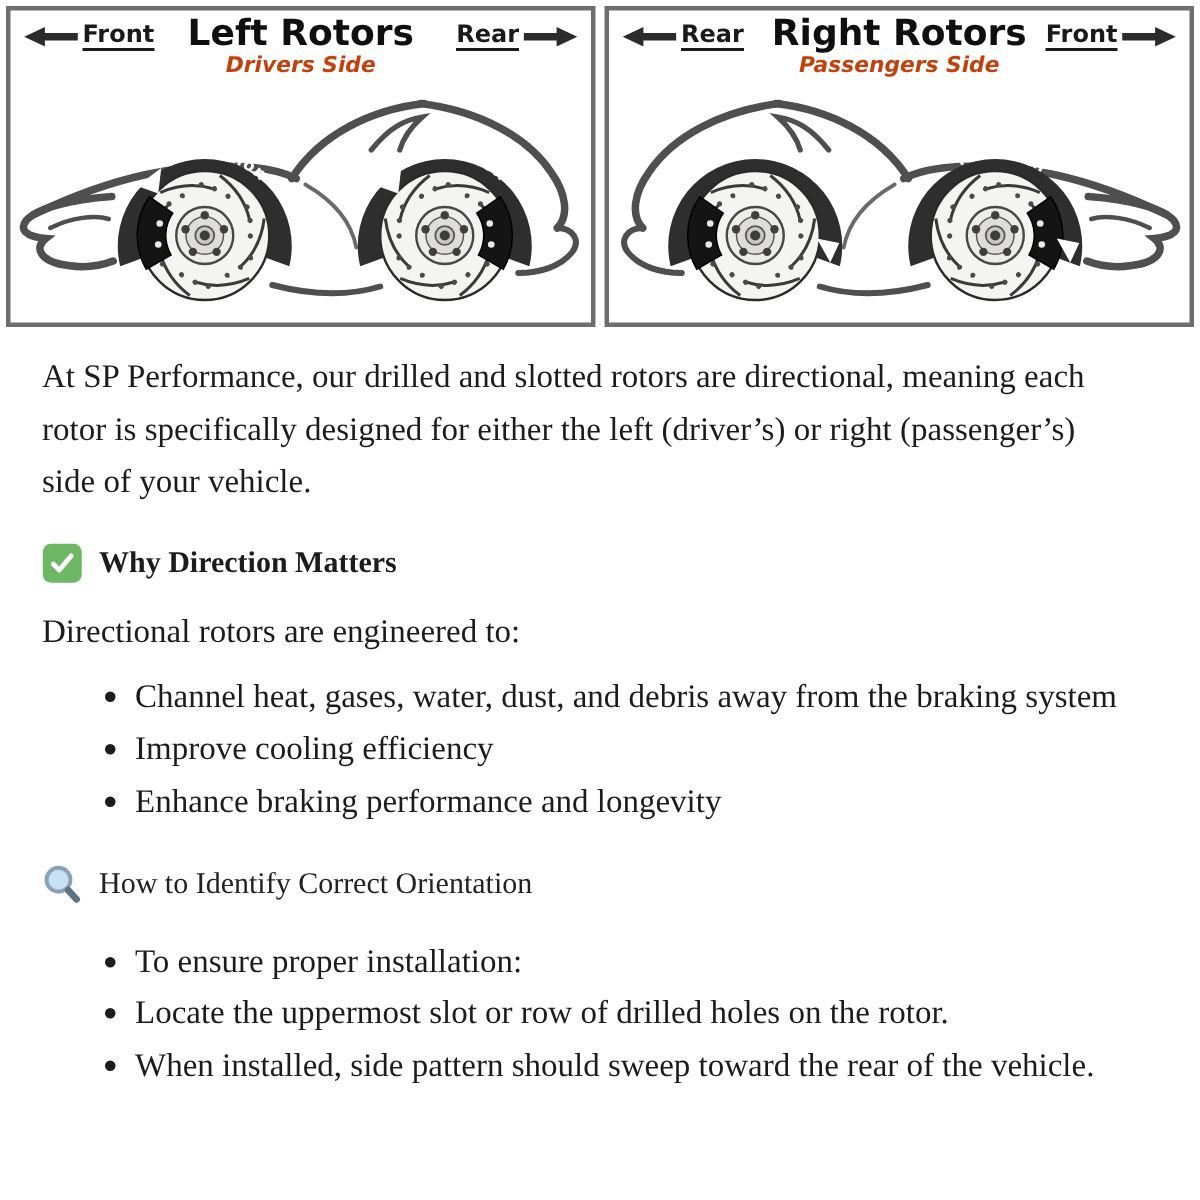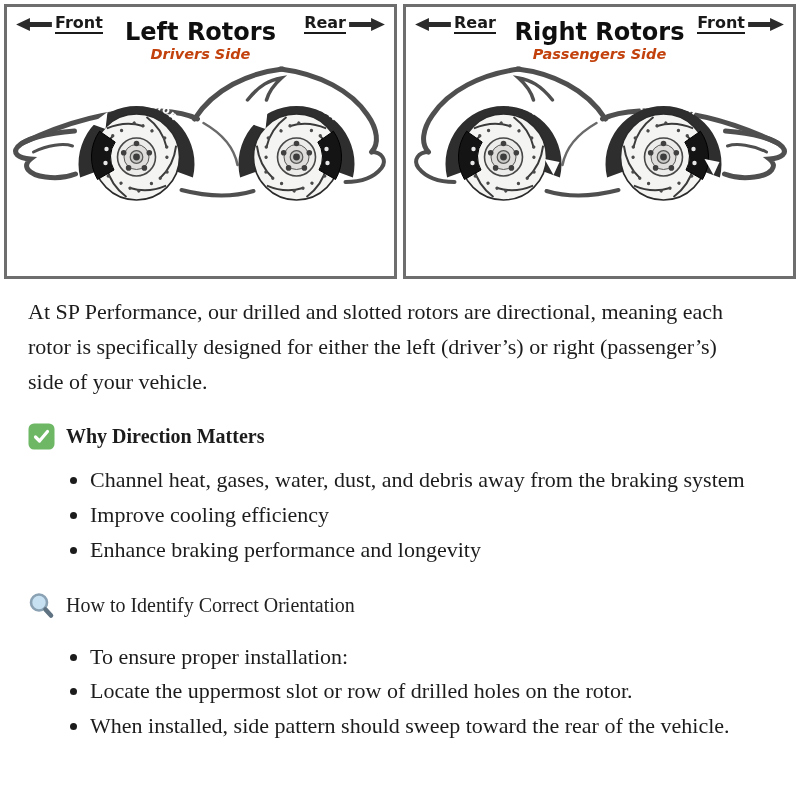--- a/index.html
+++ b/index.html
@@ -1,29 +1,29 @@
 <!DOCTYPE html>
 <html><head>
 <meta charset="utf-8">
 <style>
   html,body{margin:0;padding:0;}
   body{width:800px;height:800px;background:#ffffff;overflow:hidden;
        font-family:"Liberation Serif", serif;color:#1c1c1c;}
 
   
   .panels{display:flex;gap:6px;padding:4px 4px 0 4px;box-sizing:border-box;}
-  .panel{flex:1;height:275px;border:3px solid #6e6e6e;background:#fff;
+  .panel{flex:1;height:214px;border:3px solid #6e6e6e;background:#fff;
          box-sizing:border-box;position:relative;overflow:hidden;}
   .panel-header{position:relative;height:50px;}
   .dir{position:absolute;top:8px;display:flex;align-items:center;gap:3px;
        font-family:"DejaVu Sans", sans-serif;font-weight:bold;font-size:16px;color:#1a1a1a;}
   .dir-left{left:9px;} .dir-right{right:9px;}
   .dir .lbl{border-bottom:2px solid #1a1a1a;line-height:1.05;}
   .dir svg{display:block;}
-  .titleblock{text-align:center;padding-top:13px;}
+  .titleblock{text-align:center;padding-top:3px;}
   .ptitle{font-family:"DejaVu Sans", sans-serif;font-weight:bold;font-size:24px;
           line-height:1.05;color:#0f0f0f;}
   .psub{font-family:"DejaVu Sans", sans-serif;font-weight:bold;font-style:italic;
         font-size:14.5px;color:#c2410c;margin-top:1px;}
   .car-svg{display:block;margin-top:-2px;}
 
   
   .article{padding:0 28px;}
   .intro{margin:16px 0 0 0;max-width:712px;font-size:22px;line-height:1.58;}
   .h-row{display:flex;align-items:center;gap:11px;margin-top:24px;}
@@ -213,20 +213,21 @@
   <div class="h-row">
     <span class="icon-badge">
       <svg width="27" height="27" viewBox="0 0 27 27">
         <rect x="0.5" y="0.5" width="26" height="26" rx="5.5" fill="#6db765"></rect>
         <path d="M7.5 14 L11.5 18 L19.5 8.5" fill="none" stroke="#fff" stroke-width="3.2" stroke-linecap="round" stroke-linejoin="round"></path>
       </svg>
     </span>
     <span class="htext">Why Direction Matters</span>
   </div>
 
+  <p class="lead">Directional rotors are engineered to:</p>
 
   <ul>
     <li>Channel heat, gases, water, dust, and debris away from the braking system</li>
     <li>Improve cooling efficiency</li>
     <li>Enhance braking performance and longevity</li>
   </ul>
 
   <div class="h-row plain">
     <span class="icon-badge">
       <svg width="27" height="27" viewBox="0 0 27 27">

